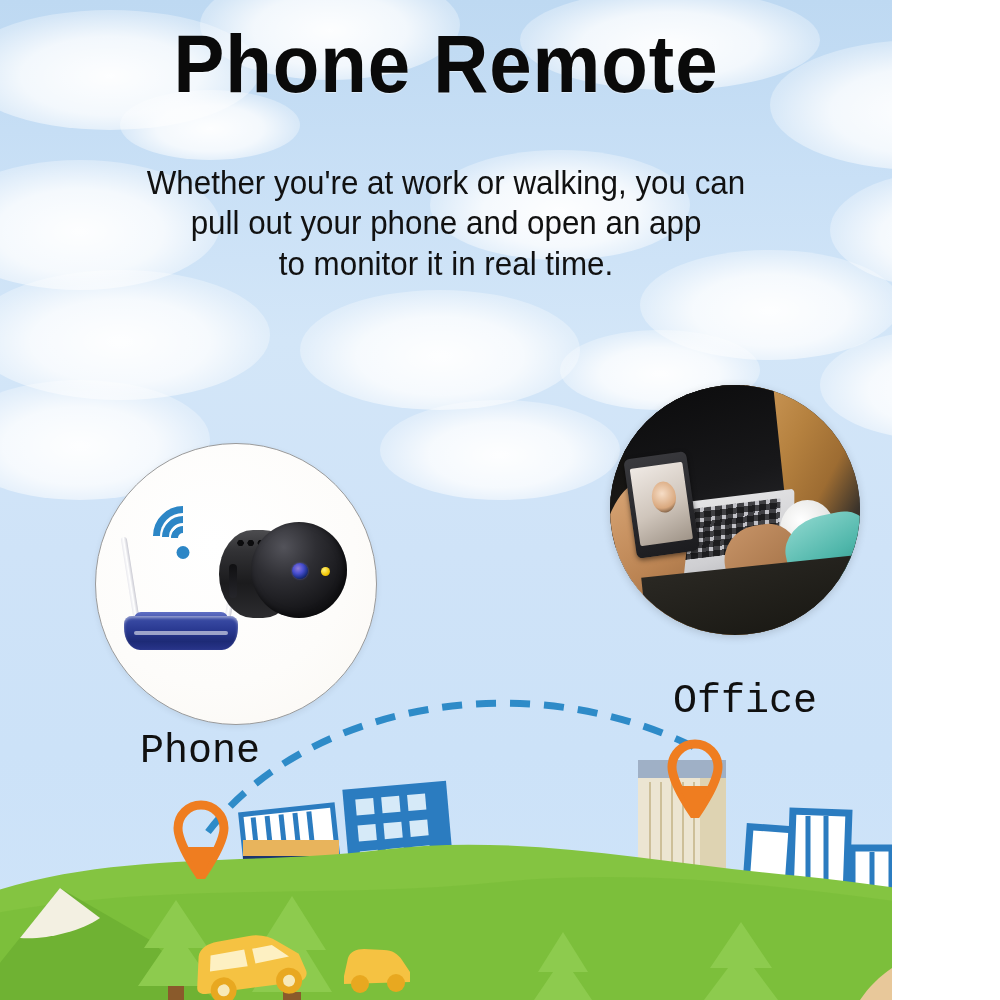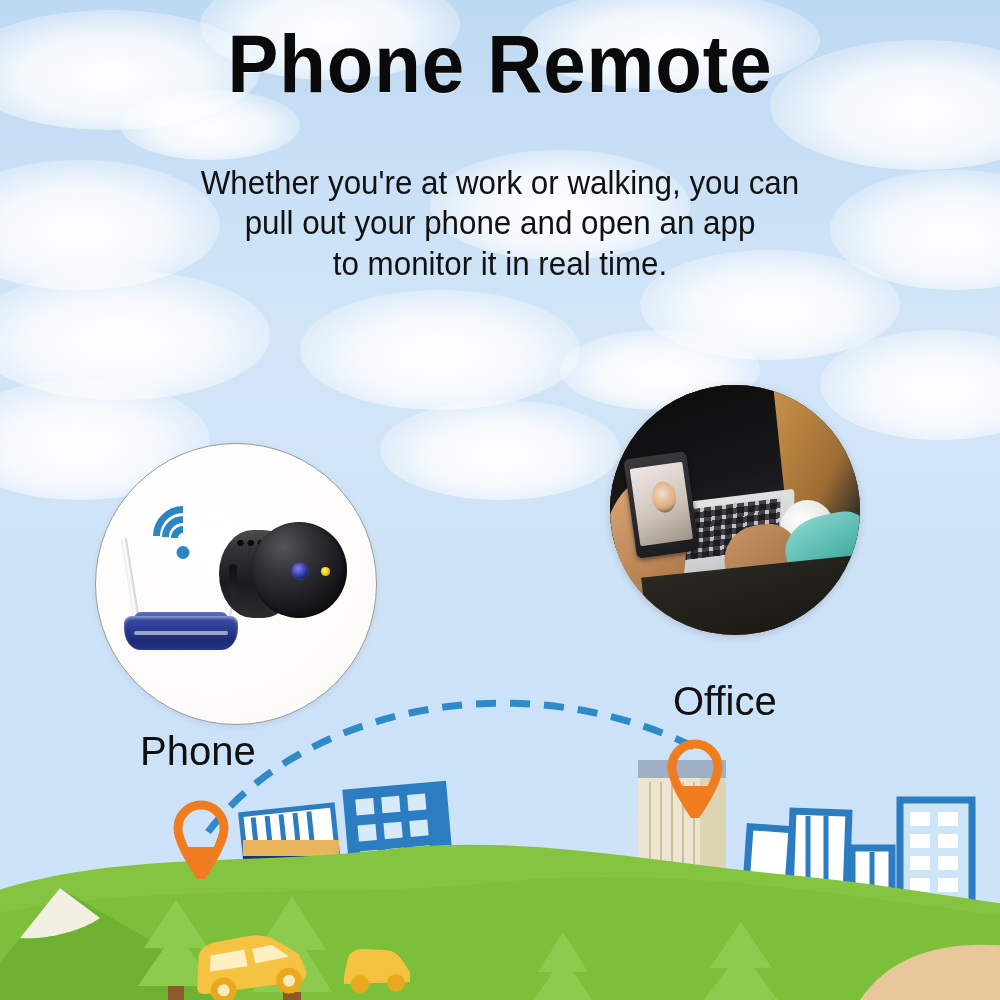--- a/index.html
+++ b/index.html
@@ -2,21 +2,21 @@
 <html><head>
 <meta charset="utf-8">
 <style>
   html, body {
     margin: 0;
     padding: 0;
     background: #ffffff;
   }
   #stage {
     position: relative;
-    width: 1000px;
+    width: 892px;
     height: 1000px;
     overflow: hidden;
     font-family: "Liberation Sans", sans-serif;
   }
 
   
   .sky {
     position: absolute;
     inset: 0;
     background: linear-gradient(180deg,
@@ -300,21 +300,21 @@
     width: 96%; height: 34%;
     background: linear-gradient(170deg,#2a2823,#15140f);
     transform: rotate(-6deg);
   }
 
   
   .label-home, .label-office {
     position: absolute;
     color: #101010;
     font-size: 40px;
-    font-family: Liberation Sans, sans-serif;
+    font-family: Liberation Mono, monospace;
     text-align: right;
   }
   .label-home { left: 140px; top: 729px; }
   .label-office { left: 673px; top: 679px; }
 
   
   .arc { position: absolute; left: 0; top: 600px; width: 1000px; height: 260px; }
 
   
   .pin { position: absolute; width: 62px; height: 82px; }

